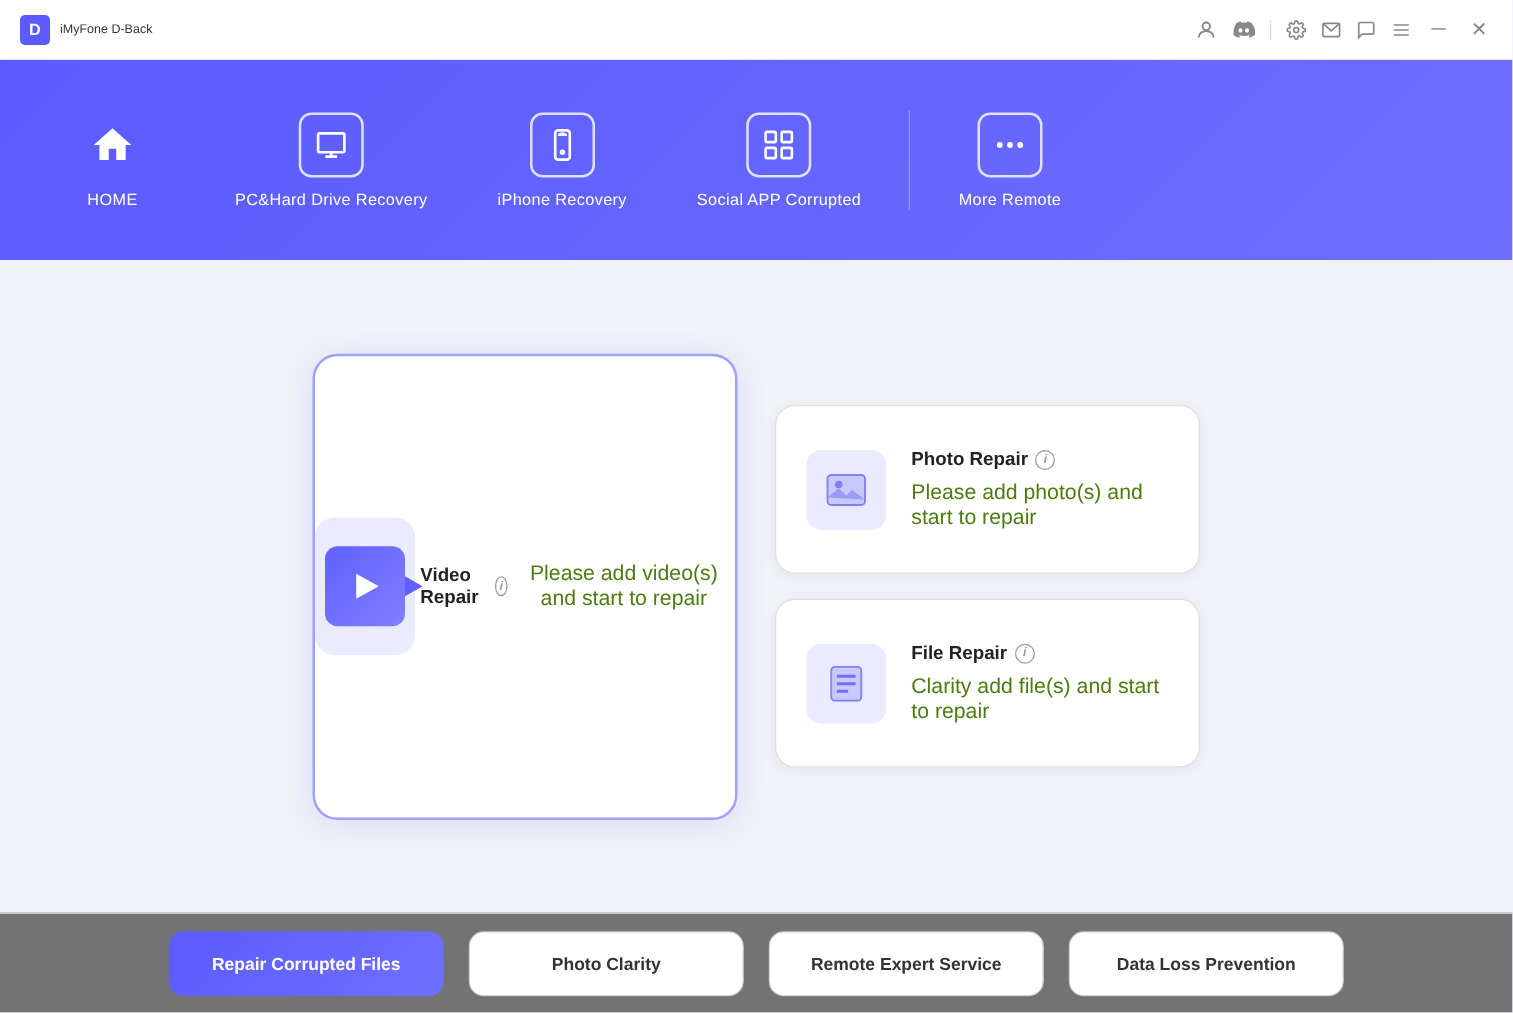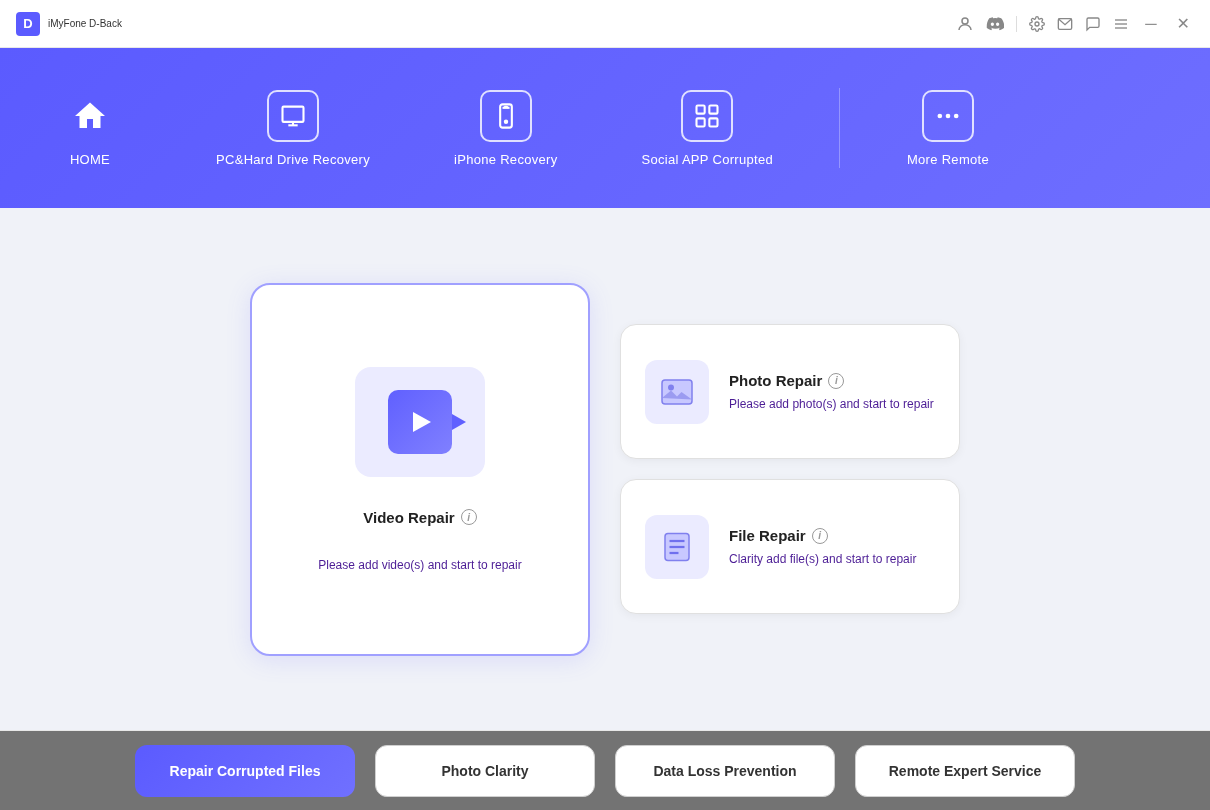--- a/index.html
+++ b/index.html
@@ -66,21 +66,20 @@
       padding: 0 4px;
     }
 
     
     .nav-bar {
       background: linear-gradient(135deg, #5b5bff 0%, #6e6eff 100%);
       height: 160px;
       display: flex;
       align-items: center;
       padding: 0 20px;
-      gap: 28px;
     }
     .nav-item {
       display: flex;
       flex-direction: column;
       align-items: center;
       justify-content: center;
       color: #fff;
       cursor: pointer;
       padding: 16px 28px;
       border-radius: 8px;
@@ -124,24 +123,24 @@
     }
 
     
     .card-large {
       width: 340px;
       height: 373px;
       background: #fff;
       border-radius: 20px;
       border: 2px solid #a0a0ff;
       display: flex;
-      flex-direction: column;
-      align-items: center;
-      justify-content: center;
-      gap: 32px;
+      flex-direction: row;
+      align-items: center;
+      justify-content: center;
+      gap: 4px;
       box-shadow: 0 4px 24px rgba(100,100,255,0.15);
       cursor: pointer;
     }
     .video-icon-wrap {
       width: 130px;
       height: 110px;
       background: #ebebff;
       border-radius: 16px;
       display: flex;
       align-items: center;
@@ -192,22 +191,22 @@
       border-radius: 50%;
       display: flex;
       align-items: center;
       justify-content: center;
       font-size: 10px;
       color: #999;
       font-style: italic;
       font-weight: bold;
     }
     .card-desc {
-      font-size: 12px;
-      color: #4c1d95;
+      font-size: 17px;
+      color: #4d7c0f;
       text-align: center;
     }
 
     
     .cards-right {
       display: flex;
       flex-direction: column;
       gap: 20px;
     }
     .card-small {
@@ -449,15 +448,15 @@
         <div class="card-desc" style="text-align:left;">Clarity add file(s) and start to repair</div>
       </div>
     </div>
 
   </div>
 </div>
 
 <div class="bottom-bar">
   <button class="bottom-btn active">Repair Corrupted Files</button>
   <button class="bottom-btn inactive">Photo Clarity</button>
+  <button class="bottom-btn inactive">Remote Expert Service</button>
   <button class="bottom-btn inactive">Data Loss Prevention</button>
-  <button class="bottom-btn inactive">Remote Expert Service</button>
 </div>
 
 </body></html>

